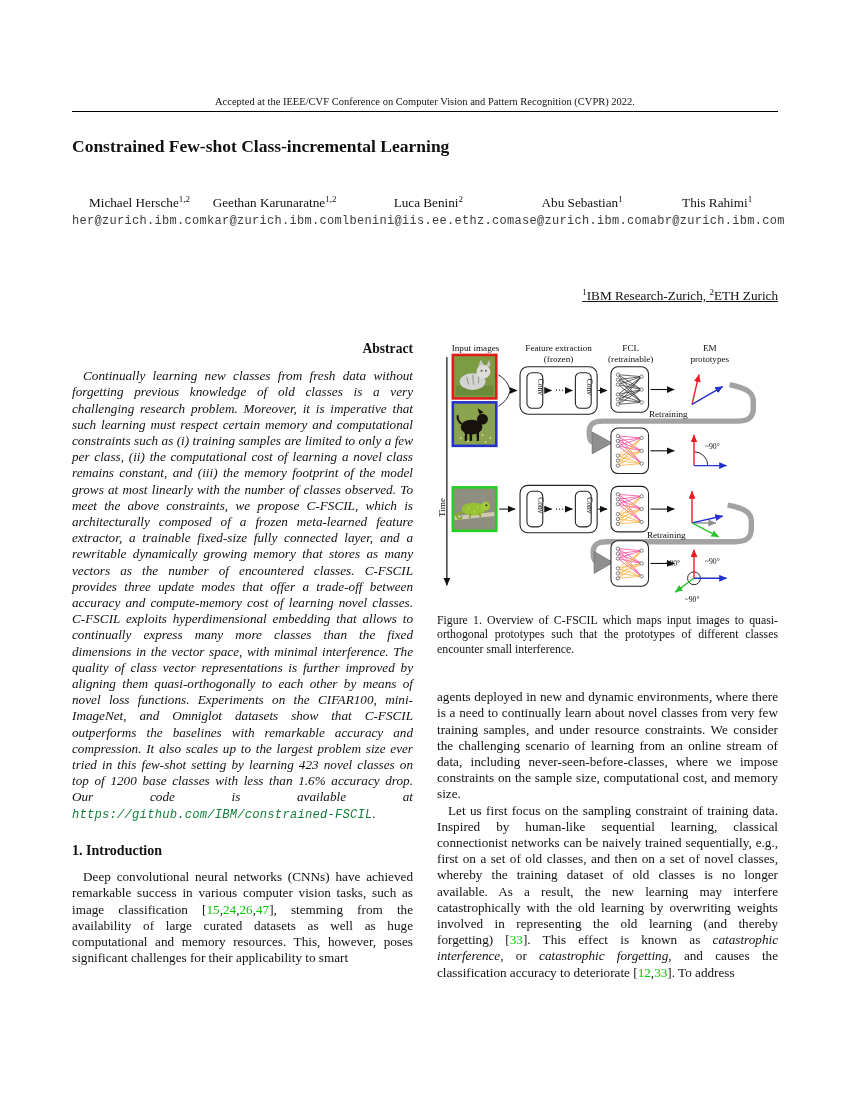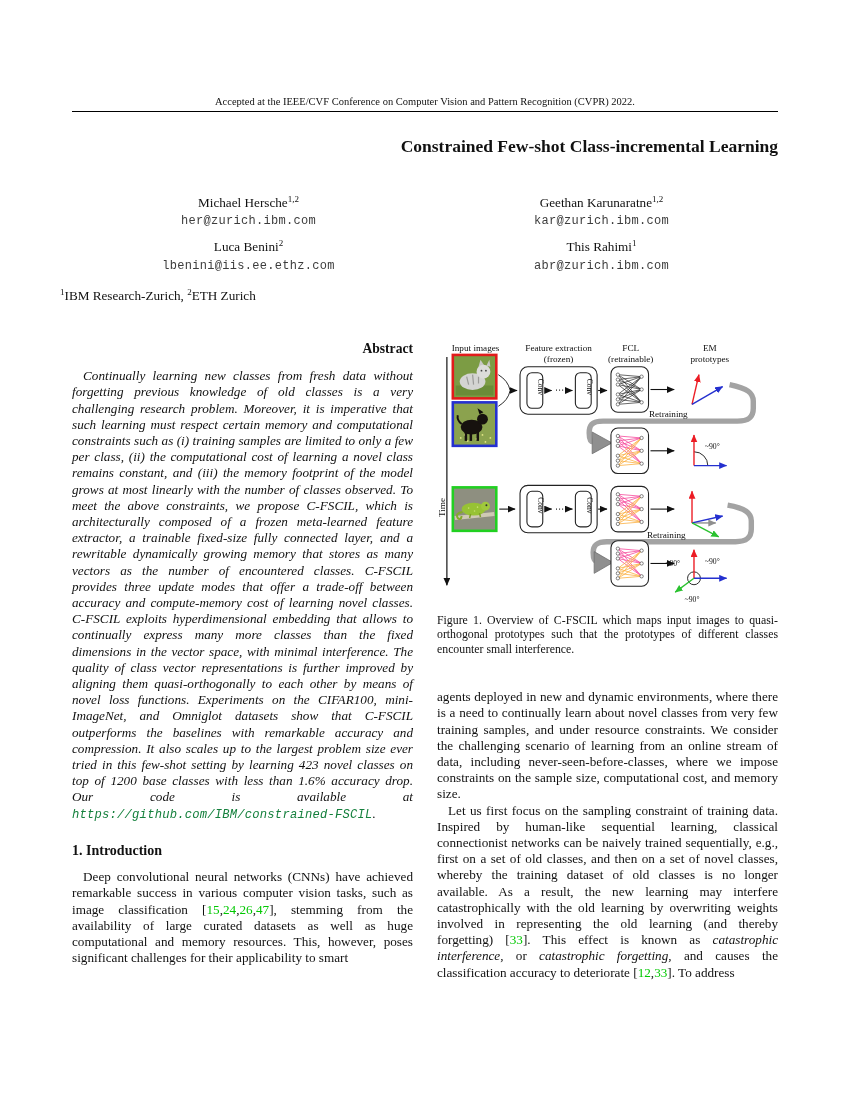--- a/index.html
+++ b/index.html
@@ -1,28 +1,28 @@
 <!DOCTYPE html>
 <html><head>
 <meta charset="utf-8">
 <style>
   html,body{margin:0;padding:0;background:#e8e8e8;}
   .page{position:relative;width:850px;height:1100px;background:#ffffff;margin:0 auto;
         font-family:"Liberation Serif",serif;color:#111;overflow:hidden;}
   .hnote{position:absolute;top:96px;left:72px;width:706px;text-align:center;font-size:10.5px;}
   .hrule{position:absolute;top:111px;left:72px;width:706px;border-top:1.2px solid #000;height:0;}
-  .title{position:absolute;top:136px;left:72px;width:706px;text-align:right;
+  .title{position:absolute;top:136px;left:72px;width:706px;text-align:left;
          font-size:17.5px;font-weight:bold;margin:0;}
   .authors{position:absolute;top:194px;left:72px;width:706px;display:grid;
-           grid-template-columns:1fr 1fr;row-gap:10px;}
+           grid-template-columns:1fr 1fr 1fr 1fr 1fr;row-gap:10px;}
   .author{text-align:center;}
   .aname{font-size:13.2px;}
   .aname sup{font-size:9px;}
   .aemail{font-family:"Liberation Mono",monospace;font-size:12px;color:#3c3c3c;margin-top:3px;letter-spacing:.3px;}
-  .affil{position:absolute;top:287px;left:60px;width:706px;text-align:left;font-size:13.2px;}
+  .affil{position:absolute;top:287px;left:72px;width:706px;text-align:right;font-size:13.2px;text-decoration:underline;}
   .affil .s-sup{vertical-align:super;font-size:9px;}
   .col{position:absolute;width:341px;font-size:13.2px;line-height:16.2px;text-align:justify;}
   .col-left{left:72px;top:341px;}
   .col-right{left:437px;top:341px;}
   h2.abs{text-align:right;font-size:13.6px;margin:0 0 11px 0;font-weight:bold;}
   p.para{margin:0;text-indent:11px;}
   p.noindent{text-indent:0;}
   p.abs-body{font-style:italic;}
   h3.sec{font-size:14px;margin:20px 0 10px 0;font-weight:bold;text-align:left;}
   .s-italic{font-style:italic;}
@@ -64,20 +64,24 @@
       <div class="aname"><span>Michael Hersche</span><sup>1,2</sup></div>
       <div class="aemail">her@zurich.ibm.com</div>
     </div>
     <div class="author">
       <div class="aname"><span>Geethan Karunaratne</span><sup>1,2</sup></div>
       <div class="aemail">kar@zurich.ibm.com</div>
     </div>
     <div class="author">
       <div class="aname"><span>Luca Benini</span><sup>2</sup></div>
       <div class="aemail">lbenini@iis.ee.ethz.com</div>
+    </div>
+    <div class="author">
+      <div class="aname"><span>Abu Sebastian</span><sup>1</sup></div>
+      <div class="aemail">ase@zurich.ibm.com</div>
     </div>
     <div class="author">
       <div class="aname"><span>This Rahimi</span><sup>1</sup></div>
       <div class="aemail">abr@zurich.ibm.com</div>
     </div>
   </div>
 
   <div class="affil"><span class="s-sup">1</span><span>IBM Research-Zurich, </span><span class="s-sup">2</span><span>ETH Zurich</span></div>
 
   <div class="col col-left">

